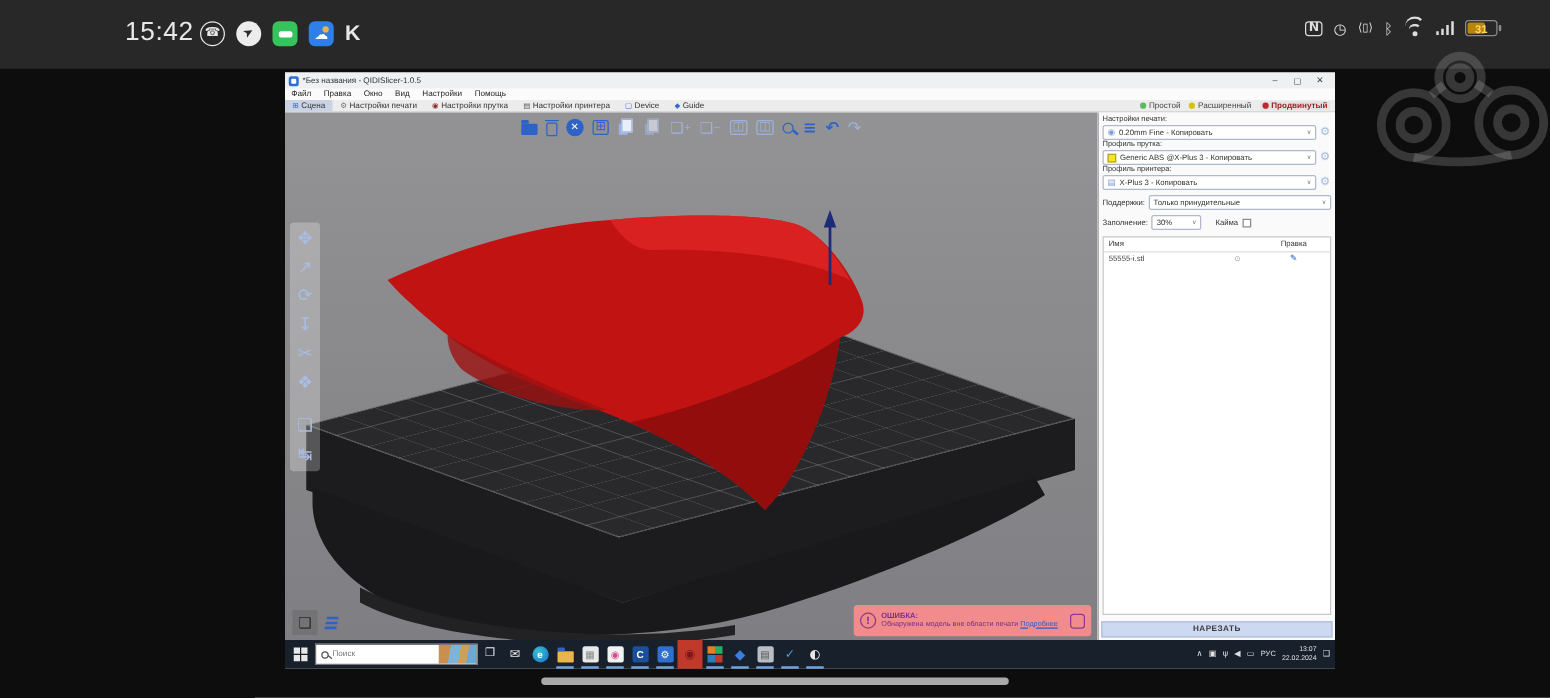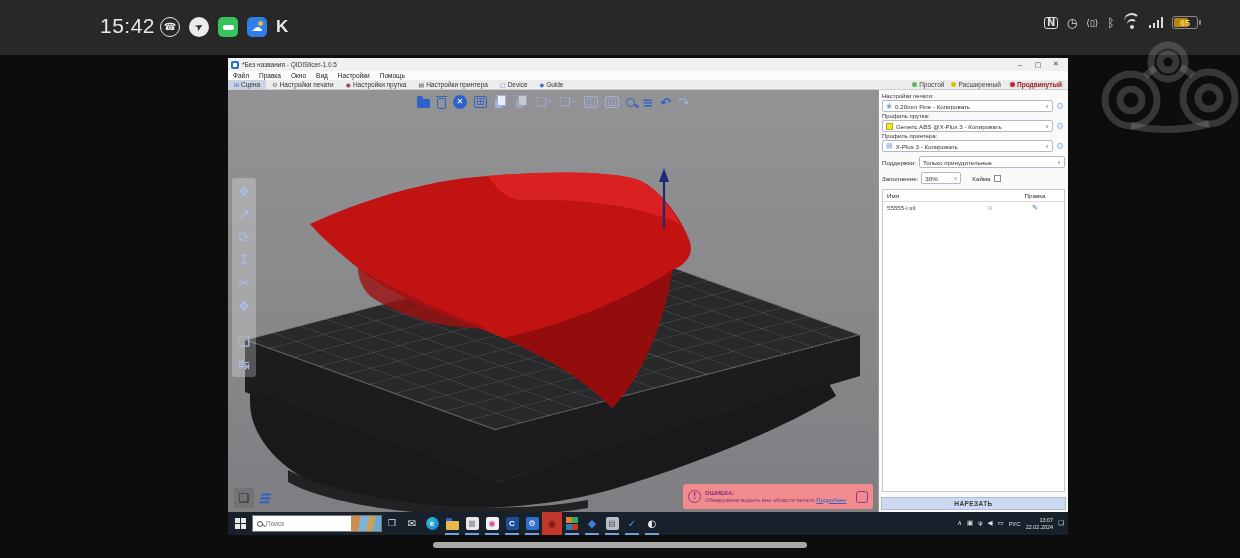--- a/index.html
+++ b/index.html
@@ -191,21 +191,21 @@
         <i class="w3"></i>
       </span>
     <span class="sig">
         <i style="height:3px"></i>
         <i style="height:5px"></i>
         <i style="height:8px"></i>
         <i style="height:11px"></i>
       </span>
     <span class="batt">
         <i></i>
-        <b>65</b>
+        <b>31</b>
       </span>
   </div>
 </div>
 
 <svg class="watermark" width="150" height="120" viewBox="0 0 150 120">
   <g fill="none" stroke="rgba(190,190,190,0.28)" stroke-width="7">
     <circle cx="38" cy="74" r="26"></circle>
       <circle cx="116" cy="72" r="26"></circle>
       <circle cx="75" cy="36" r="17"></circle>
     <circle cx="38" cy="74" r="11"></circle>

